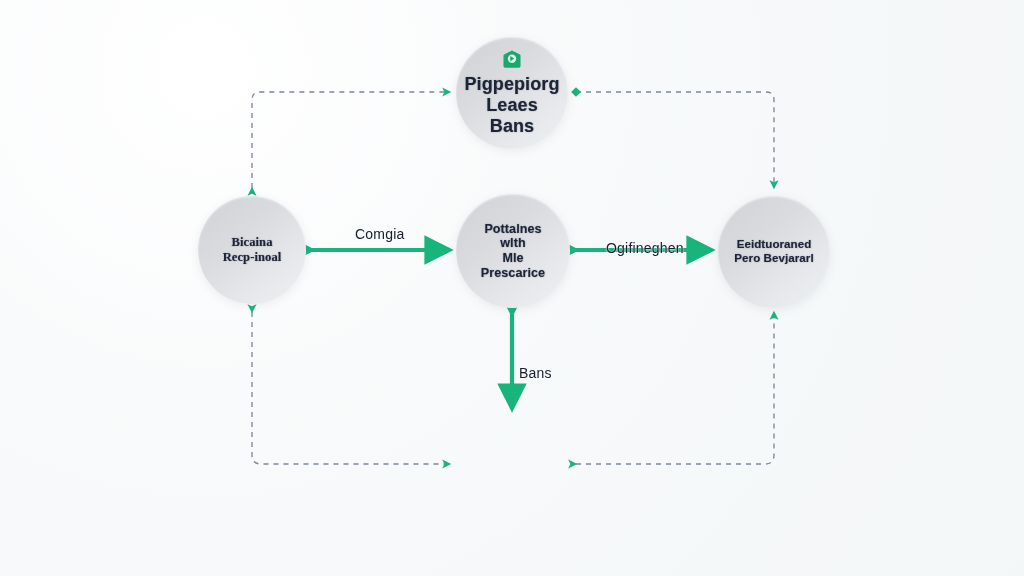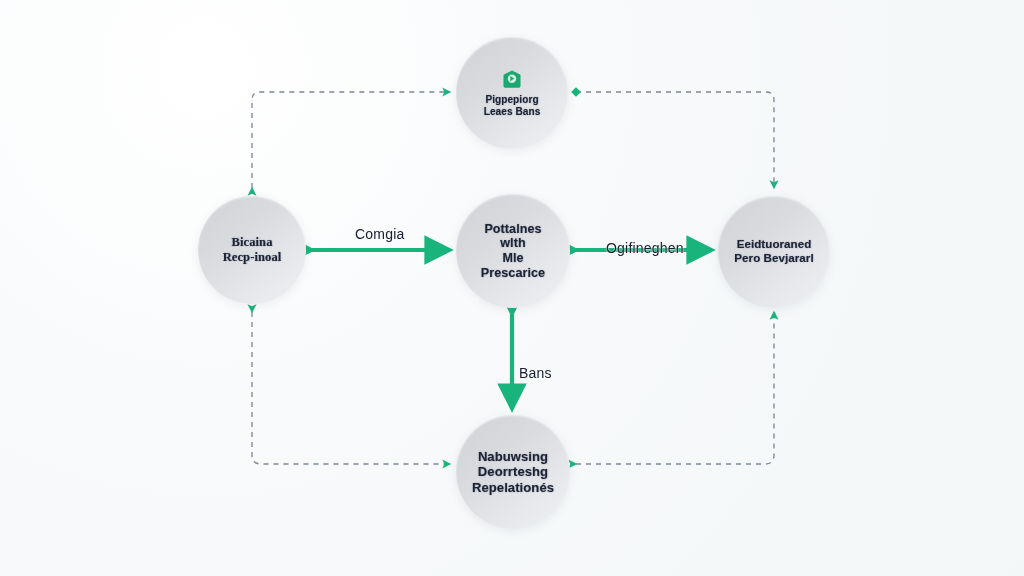--- a/index.html
+++ b/index.html
@@ -54,21 +54,21 @@
     -webkit-font-smoothing: antialiased;
     padding: 0 6px;
   }
 
   #node-top     { left: 456px; top: 37px;  width: 112px; height: 112px; }
   #node-left    { left: 198px; top: 196px; width: 108px; height: 108px; }
   #node-center  { left: 456px; top: 194px; width: 114px; height: 114px; }
   #node-right   { left: 718px; top: 196px; width: 112px; height: 112px; }
   #node-bottom  { left: 456px; top: 415px; width: 114px; height: 114px; }
 
-  #node-top    .label { font-size: 10px; }
+  #node-top    .label { font-size: 18px; }
   #node-left   .label { font-size: 12.5px; font-family: Liberation Serif, serif; }
   #node-center .label { font-size: 12.5px; }
   #node-right  .label { font-size: 11.5px; }
   #node-bottom .label { font-size: 13px; }
 
   .node .label .ln { display: block; }
 
   
   .badge-icon {
     width: 22px;
@@ -173,27 +173,20 @@
     </div>
   </div>
 
   <div class="node" id="node-right">
     <div class="label">
       <span class="ln">Eeidtuoraned</span>
       <span class="ln">Pero Bevjararl</span>
     </div>
   </div>
 
-  <div class="node" id="node-bottom">
-    <div class="label">
-      <span class="ln">Nabuwsing</span>
-      <span class="ln">Deorrteshg</span>
-      <span class="ln">Repelationés</span>
-    </div>
-  </div>
 
   <div class="edge-label" id="lbl-comgia">Comgia</div>
 
   <div class="edge-label" id="lbl-ogifineghen">Ogifineghen</div>
 
   <div class="edge-label" id="lbl-bans">Bans</div>
 
 </div>
 
 </body></html>

